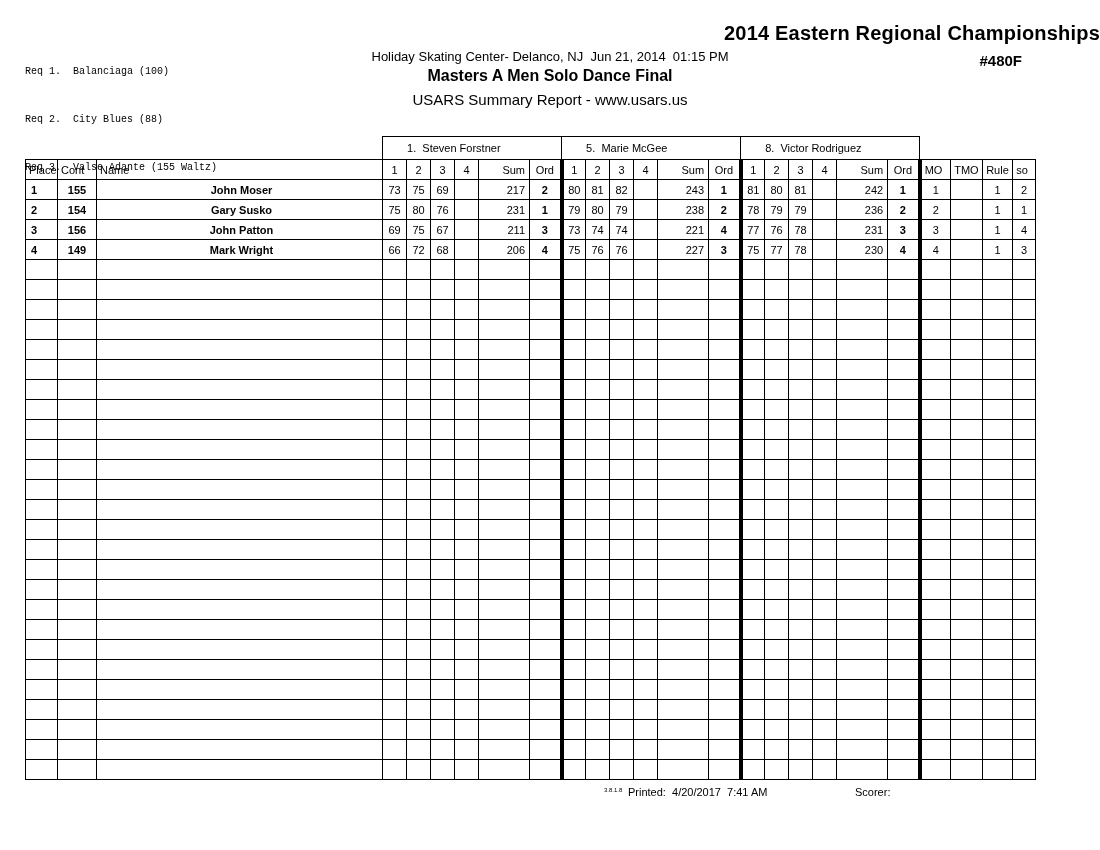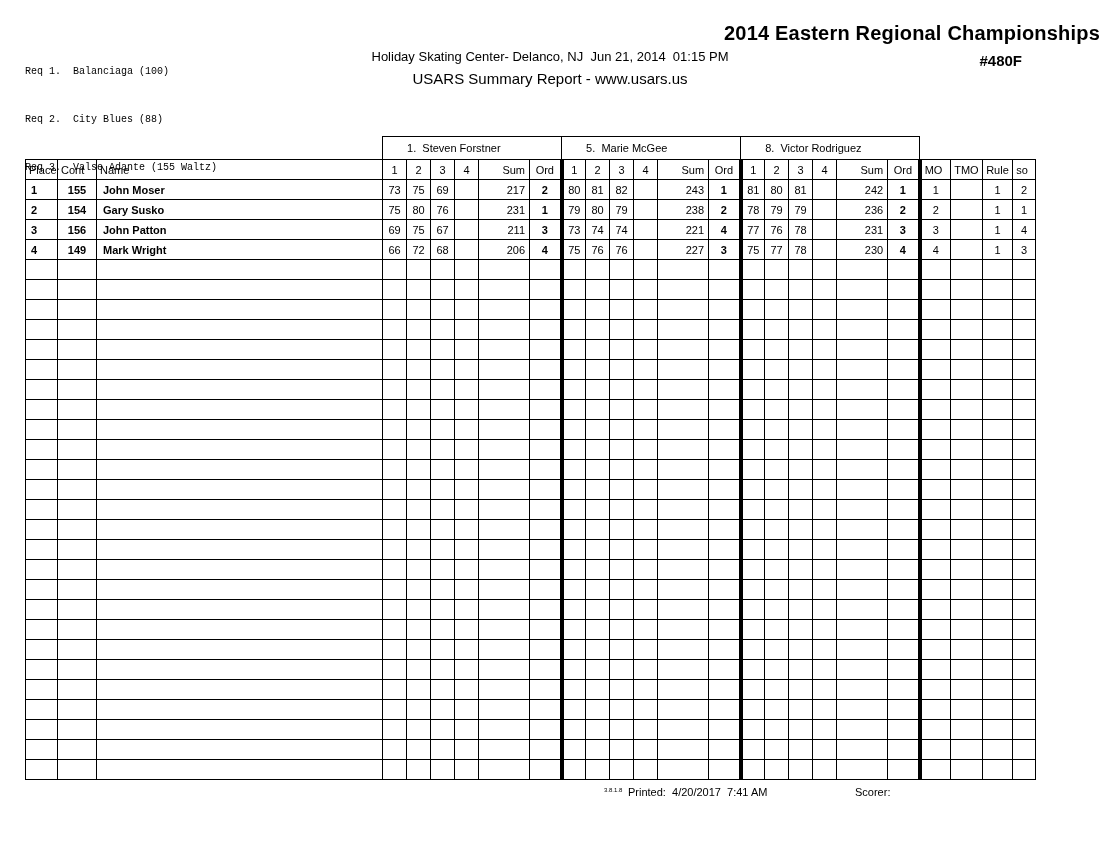--- a/index.html
+++ b/index.html
@@ -30,21 +30,21 @@
   tr[data-name="judge-banner-row"] td { height:23px;padding-left:24px; }
   .no-border { border:none; background:#fff; }
   .banner-cell { text-align:left; padding-left:6px; }
   .h-left { text-align:left; padding-left:3px; }
   .c-center { text-align:center; }
   .c-sum { text-align:right; padding-right:4px; }
   .c-ord { text-align:center; font-weight:bold; }
   .thick { border-right:4px solid #000; }
   .c-place { font-weight:bold; text-align:left; padding-left:5px; }
   .c-cont  { font-weight:bold; text-align:center;margin-top:12px; }
-  .c-name  { font-weight:bold; text-align:left; padding-left:6px; }
+  .c-name  { font-weight:bold; text-align:center; padding-left:6px; }
 
   
   .footer { position:absolute; left:0; top:786px; width:1100px; height:20px; font-size:11px; }
   .version { position:absolute; left:604px; top:1px; font-size:6px; }
   .printed { position:absolute; left:620px; top:0; white-space:pre;padding-left:8px; }
   .scorer  { position:absolute; left:855px; top:0; }
 </style>
 </head>
 <body>
 
@@ -52,20 +52,21 @@
 
   <div class="reqs" data-name="requirements-block">
     <div data-name="requirement-line-1">Req 1.  Balanciaga (100)</div>
     <div data-name="requirement-line-2">Req 2.  City Blues (88)</div>
     <div data-name="requirement-line-3">Req 3.  Valse Adante (155 Waltz)</div>
   </div>
 
   <div class="center-head" data-name="report-header">
     <div class="title" data-name="championship-title">2014 Eastern Regional Championships</div>
     <div class="venue" data-name="venue-date-line">Holiday Skating Center- Delanco, NJ  Jun 21, 2014  01:15 PM</div>
+    <div class="event" data-name="event-title">Masters A Men Solo Dance Final</div>
     <div class="report" data-name="report-type-line">USARS Summary Report - www.usars.us</div>
   </div>
 
   <div class="event-no" data-name="event-number">#480F</div>
 
   <div class="table-wrap" data-name="results-table-wrap">
     <table data-name="results-table">
       <colgroup data-name="results-table-cols">
           <col style="width: 32px;">
           <col style="width: 39px;">

